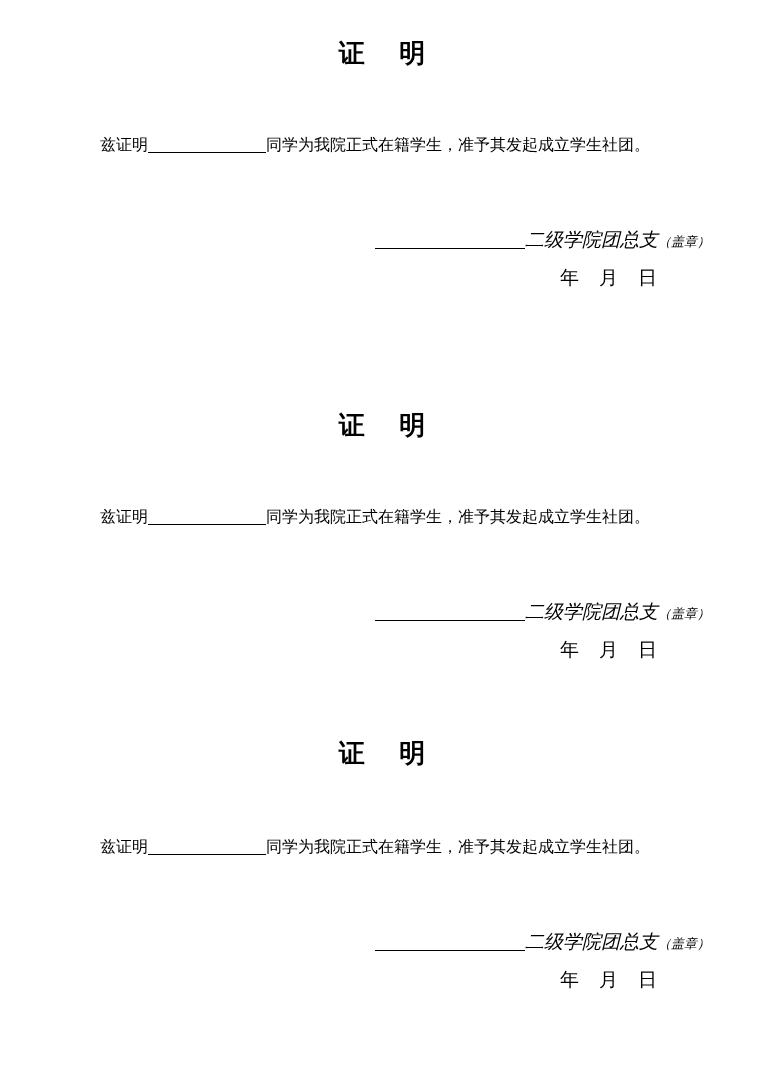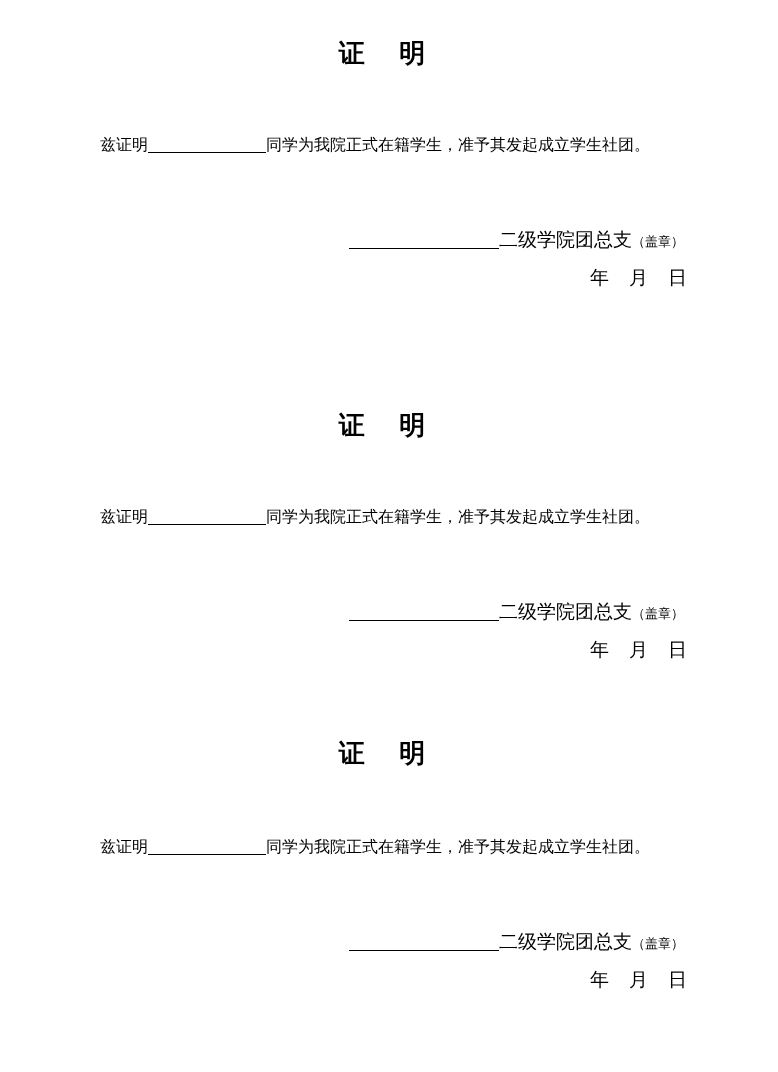--- a/index.html
+++ b/index.html
@@ -44,36 +44,37 @@
   }
   .blank-inline {
     display: inline-block;
     border-bottom: 1px solid #000;
     width: 118px;
     vertical-align: -3px;
   }
   .sign-row {
     text-align: right;
     font-size: 19px;
-    padding-right: 94px;
+    padding-right: 68px;
     white-space: nowrap;
+    font-style: italic;
   }
   .sign-blank {
     display: inline-block;
     border-bottom: 1px solid #000;
     width: 150px;
     vertical-align: -3px;
   }
   .seal-note {
     font-size: 13px;
   }
   .date-row {
     text-align: right;
     font-size: 19px;
-    padding-right: 80px;
+    padding-right: 110px;
     letter-spacing: 2px;
     white-space: nowrap;
   }
   .date-row .dchar {
     display: inline-block;
     padding: 0 9px;
   }
   
   #block-0 { position: absolute; top: 36px; left: 0; right: 0; }
   #block-0 .cert-body { margin-top: 56px; }

